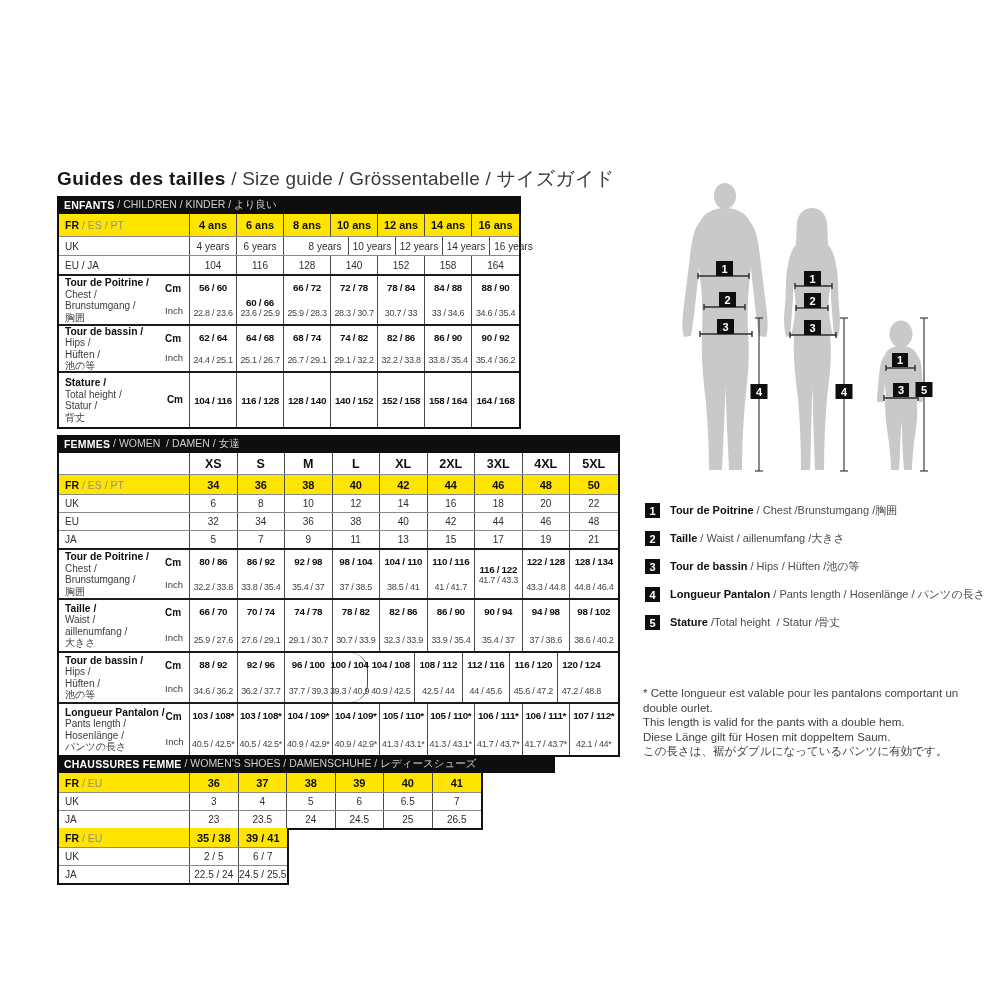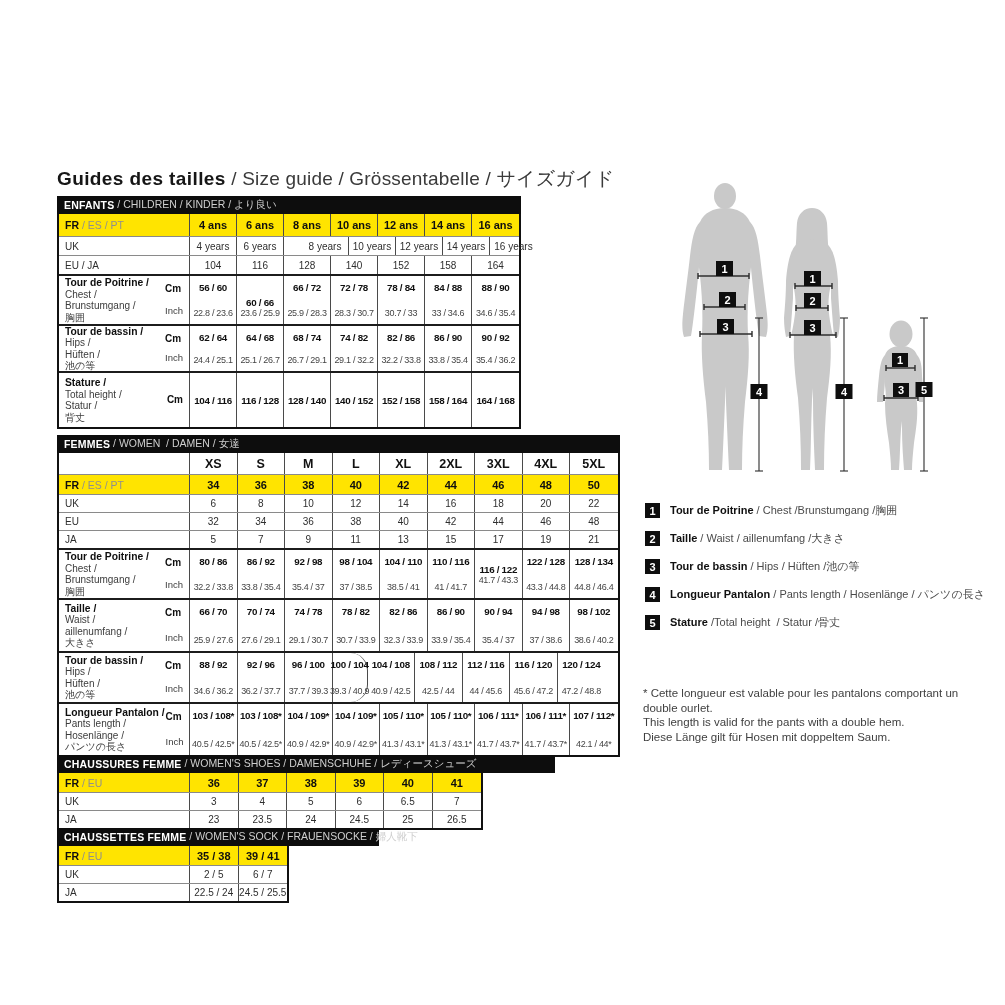--- a/index.html
+++ b/index.html
@@ -524,21 +524,20 @@
           <div class="cell" style="width: 48.5px;">23</div>
           <div class="cell" style="width: 48.5px;">23.5</div>
           <div class="cell" style="width: 48.5px;">24</div>
           <div class="cell" style="width: 48.5px;">24.5</div>
           <div class="cell" style="width: 48.5px;">25</div>
           <div class="cell" style="width: 48.5px;">26.5</div>
         </div>
       </div>
     </div>
   <div id="socks-table" class="tbl" style="left:57px;top:828px;">
-      <div class="tbl-header" style="width: 322px;"><span class="hdr-bold">CHAUSSETTES FEMME</span><span class="hdr-rest"> / WOMEN'S SOCK / FRAUENSOCKE / 婦人靴下</span></div>
       <div class="tbl-body" style="width: 232px;">
         <div class="row fr" style="height: 19px;">
           <div class="label-cell" style="width: 131px;">
             <span class="fr-bold">FR</span>
             <span class="fr-rest"> / EU</span>
           </div>
           <div class="cell" style="width: 48.5px;">35 / 38</div>
           <div class="cell" style="width: 48.5px;">39 / 41</div>
         </div>
         <div class="row plain" style="height: 18px;">
@@ -665,15 +664,16 @@
       <div class="legend-item">
         <div class="legend-num">5</div>
         <div class="legend-text"><b>Stature</b><span> /Total height  / Statur /骨丈</span></div>
       </div>
     </div>
 
   <div id="footnote" class="footnote">
       <div class="footnote-line">* Cette longueur est valable pour les pantalons comportant un double ourlet.</div>
       <div class="footnote-line">This length is valid for the pants with a double hem.</div>
       <div class="footnote-line">Diese Länge gilt für Hosen mit doppeltem Saum.</div>
+      <div class="footnote-line">この長さは、裾がダブルになっているパンツに有効です。</div>
     </div>
 
 </div>
 
 </body></html>

